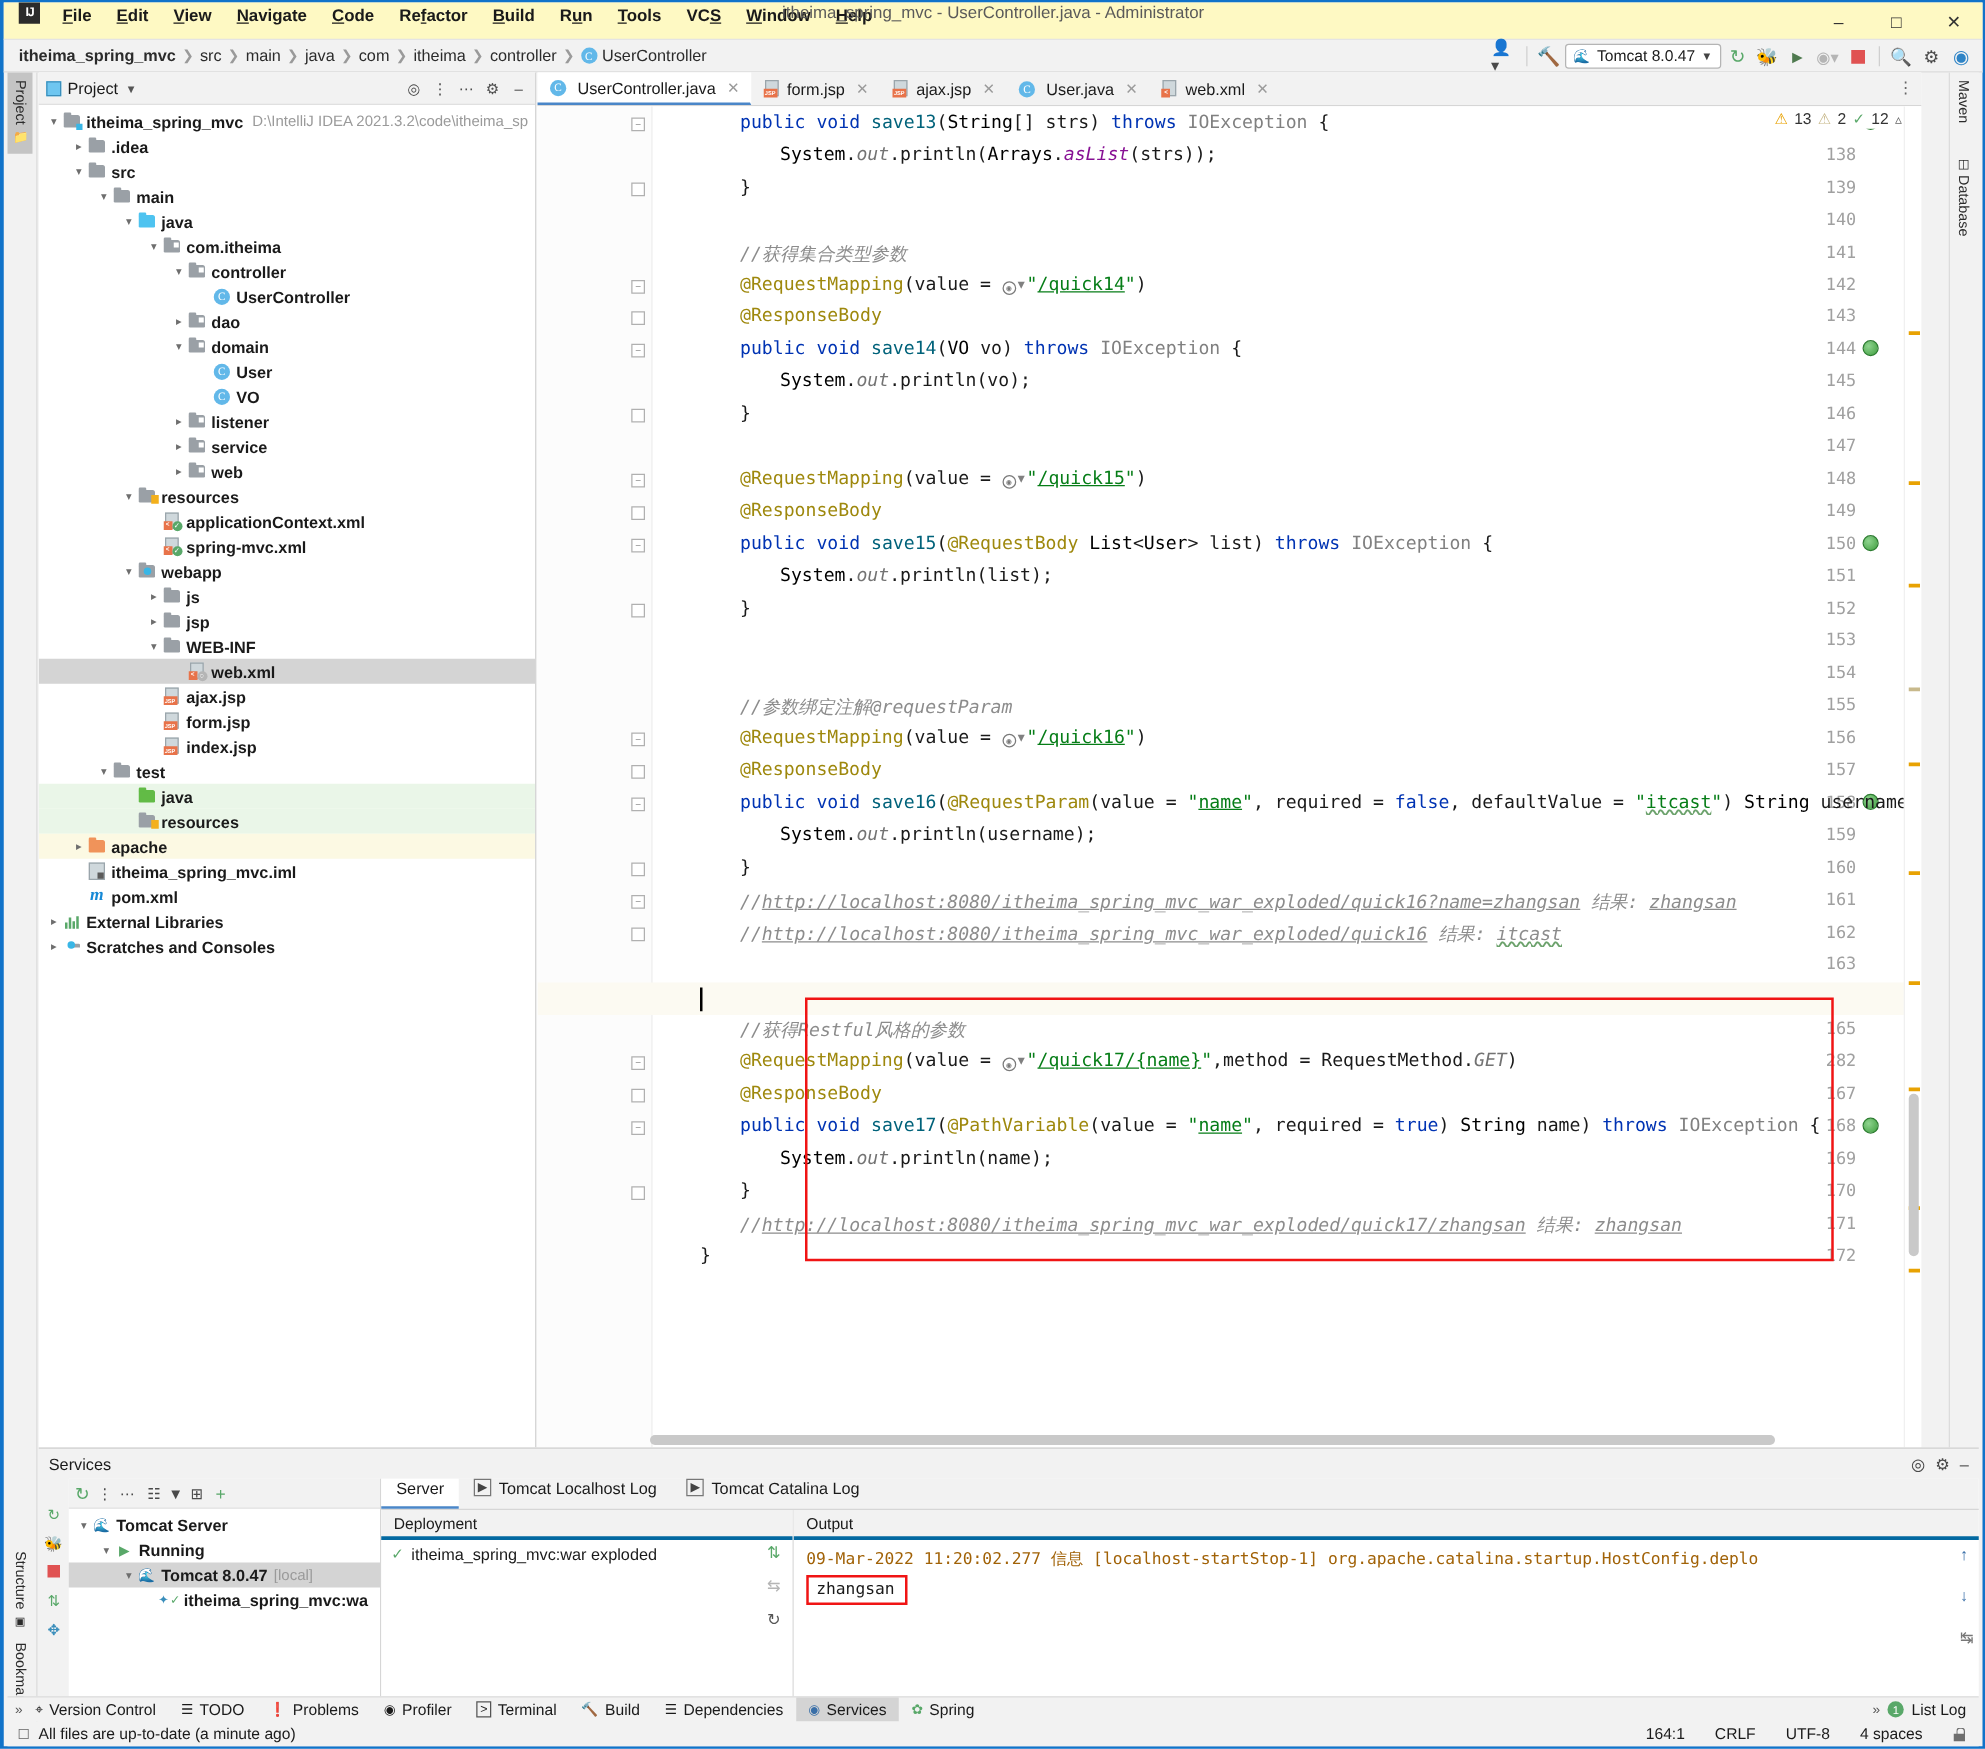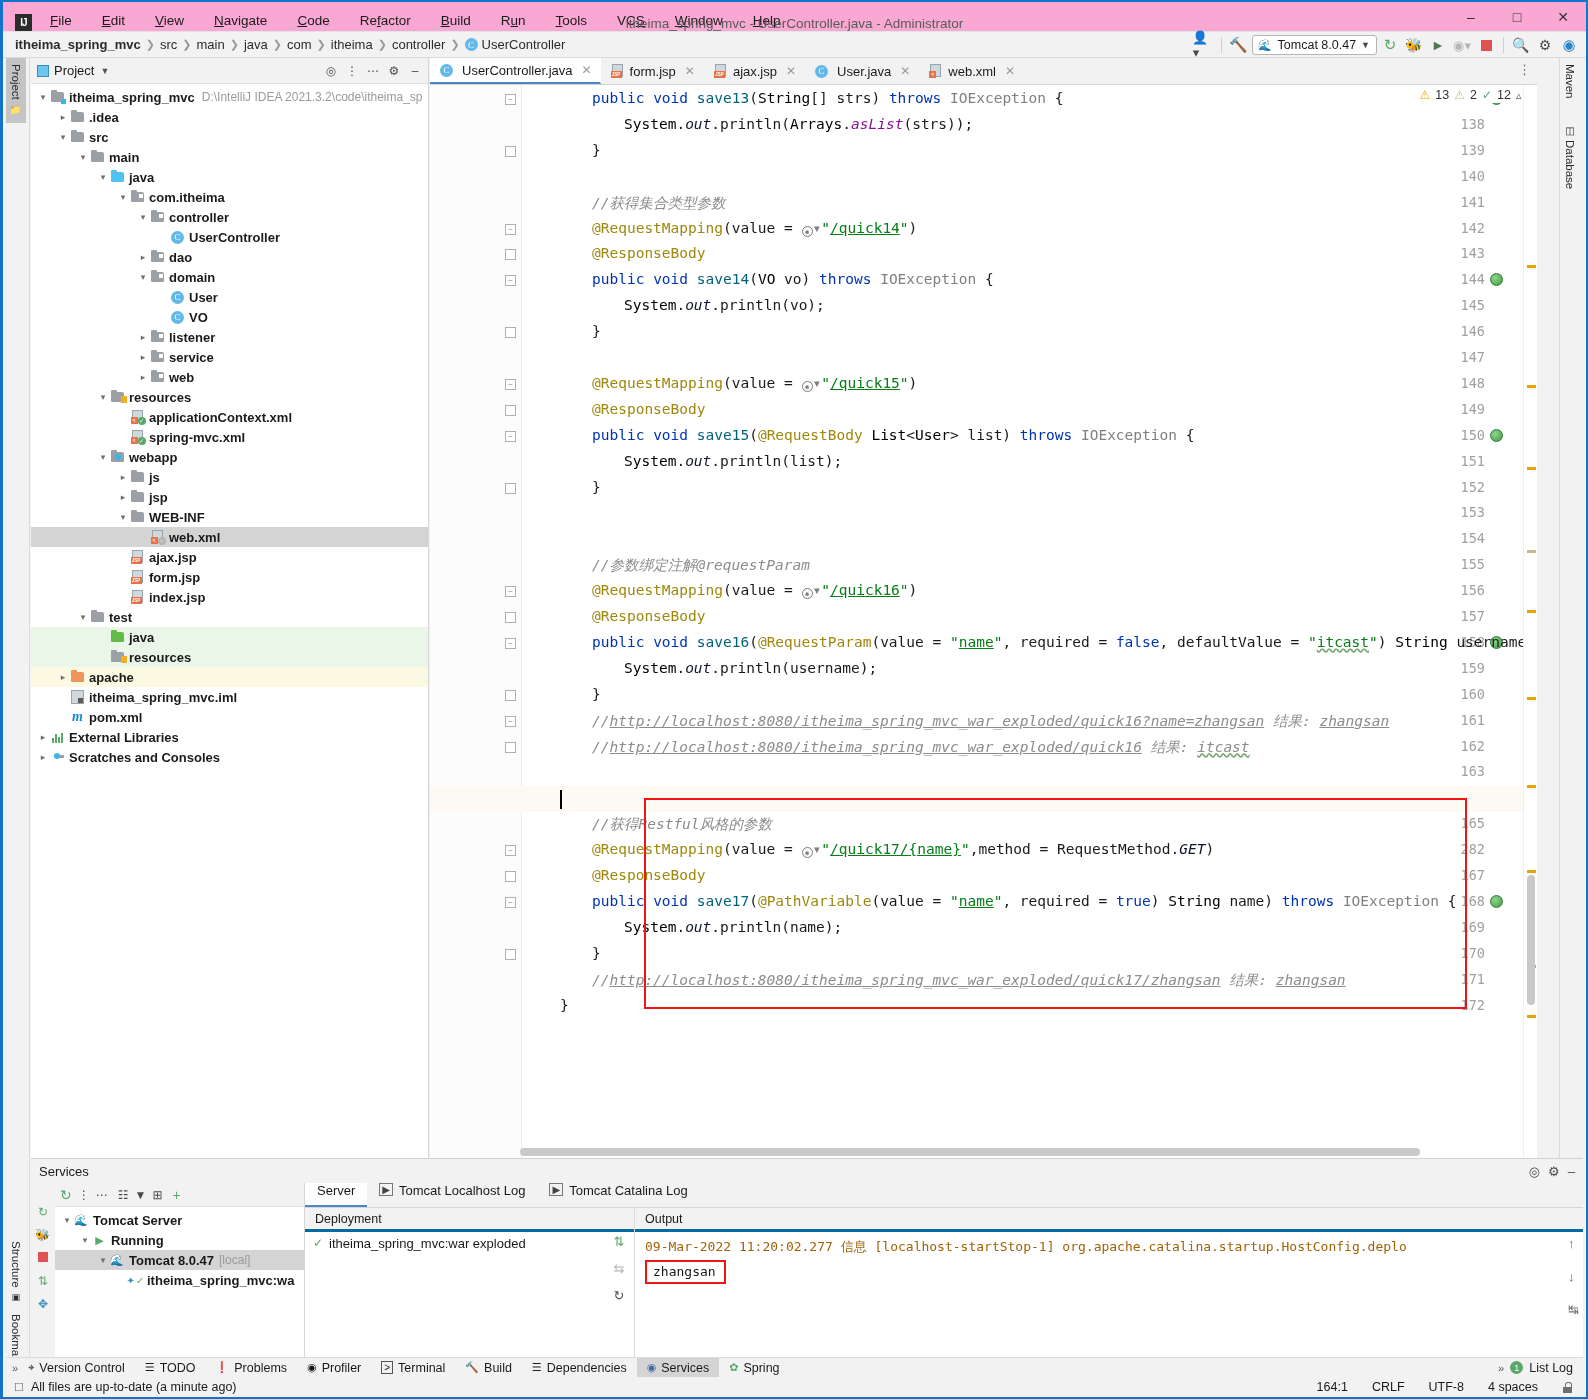--- a/index.html
+++ b/index.html
@@ -9,26 +9,26 @@
     font-family:"Liberation Sans", sans-serif;
     font-size:13px; color:#1a1a1a;
     background:#f2f2f2; overflow:hidden;
     -webkit-font-smoothing:antialiased;
   }
   .app { position:relative; width:1588px; height:1399px; background:#f2f2f2;
          border-left:3px solid #1173c9; border-top:2px solid #1173c9;
          border-right:2px solid #1173c9; border-bottom:2px solid #1173c9; }
 
   
-  .titlebar { height:30px; background:#f9a8d4; display:flex; align-items:flex-end;
+  .titlebar { height:30px; background:#fef9c3; display:flex; align-items:flex-start;
               position:relative; border-bottom:1px solid #e4e4e4; }
   .logo { width:17px; height:17px; background:#2b2b2b; color:#fff; font-size:10px;
           font-weight:bold; display:flex; align-items:center; justify-content:center;
           margin-left:12px; margin-right:10px; letter-spacing:-1px;}
-  .menu { display:flex; gap:14px; }
+  .menu { display:flex; gap:4px;font-weight:bold; }
   .menu-item { padding:3px 8px; font-size:13.5px; color:#1a1a1a; cursor:default; }
   .menu-item u { text-decoration:underline; }
   .win-title { position:absolute; left:0; right:0; text-align:center; font-size:13.5px;
                color:#5a5a5a; pointer-events:none; }
   .wbtns { position:absolute; right:0; top:0; display:flex; height:30px; }
   .wbtn { width:46px; display:flex; align-items:center; justify-content:center;
           font-size:14px; color:#333; }
 
   
   .navbar { height:26px; background:#f2f2f2; display:flex; align-items:center;
@@ -140,21 +140,21 @@
           line-height:9px; background:#fff; }
   .row { position:absolute; left:0; white-space:pre; }
   .hl-row { position:absolute; left:0; right:0; height:26px; background:#fcfaf2; }
 
   
   .k  { color:#0033b3; }
   .mth{ color:#00627a; }
   .ann{ color:#9e880d; }
   .str{ color:#067d17; }
   .cmt{ color:#8c8c8c; font-style:italic; }
-  .fld2{ color:#0f172a; font-style:italic; }
+  .fld2{ color:#737373; font-style:italic; }
   .stat{ color:#871094; font-style:italic; }
   .typ { color:#000; }
   .gray{ color:#808080; }
   .link{ color:#8c8c8c; font-style:italic; text-decoration:underline; }
   .ustr{ color:#067d17; text-decoration:underline; }
   .wavy{ text-decoration:underline; text-decoration-style:wavy;
          text-decoration-color:#6ca26c; }
 
   .webicon { display:inline-block; width:11px; height:11px; border-radius:50%;
              border:1px solid #7a7a7a; vertical-align:-1px; font-size:7px;

